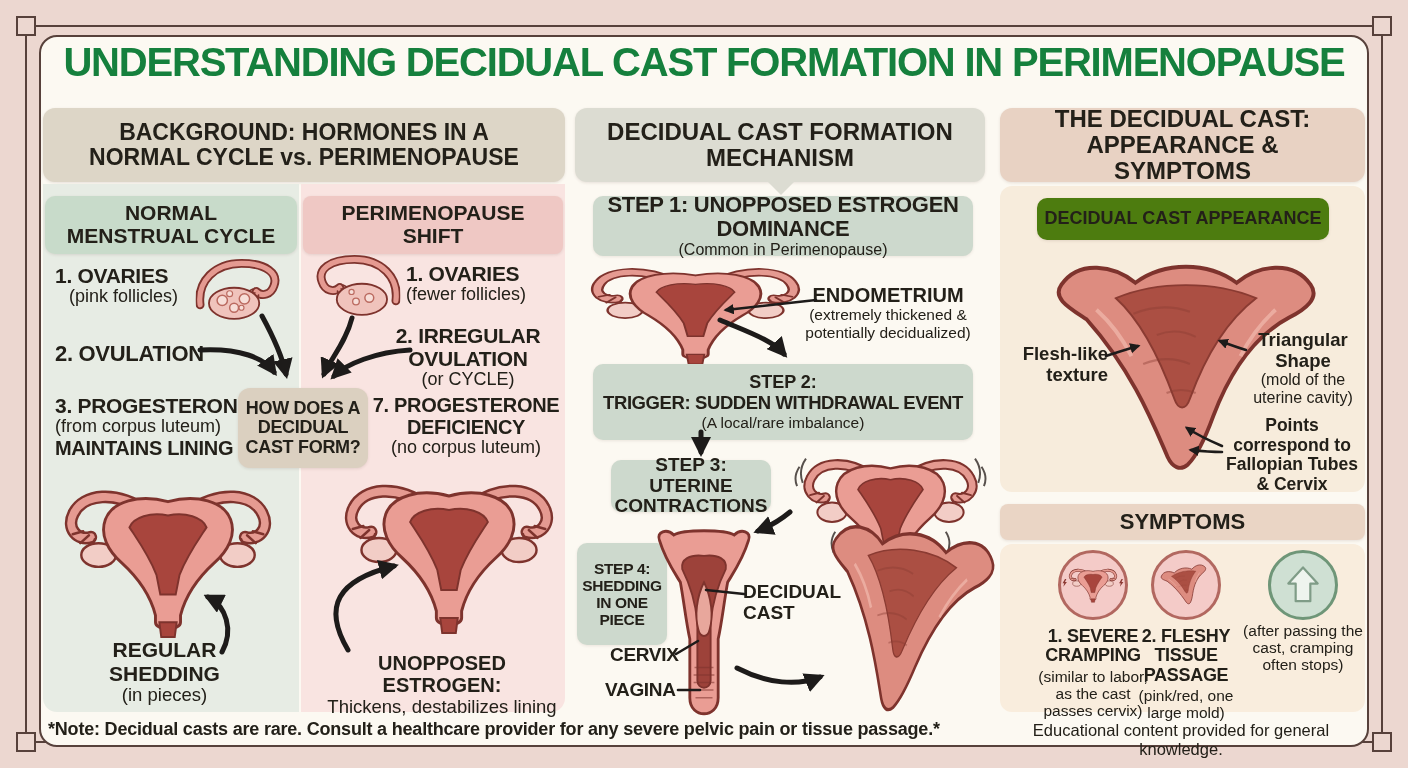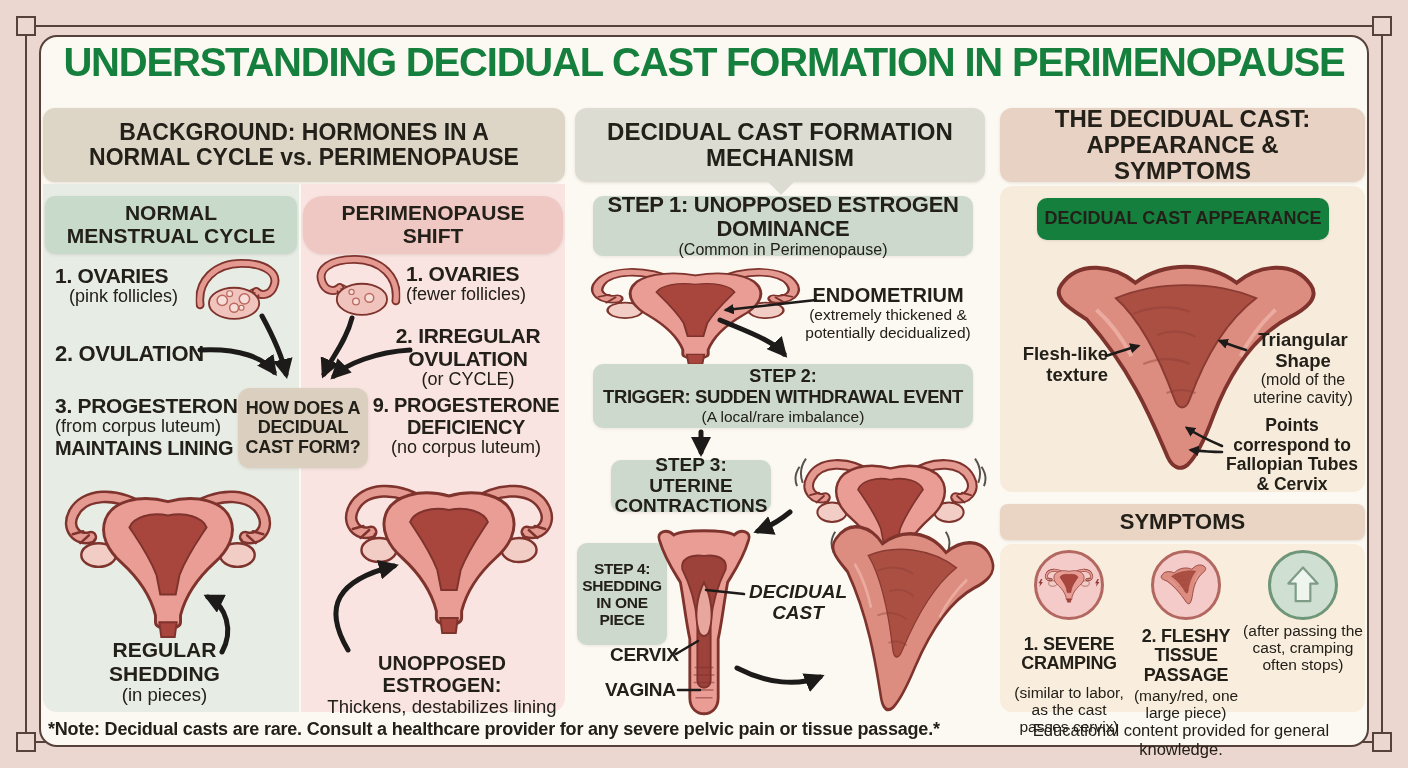--- a/index.html
+++ b/index.html
@@ -19,53 +19,53 @@
   
   .hbox{display:flex;align-items:center;justify-content:center;text-align:center;
     font-weight:800;border-radius:12px;box-shadow:0 1px 3px rgba(80,50,40,.12);line-height:1.08;}
   .main-title{left:56px;top:40px;width:1296px;text-align:center;font-size:40px;font-weight:800;
     letter-spacing:-1.2px;color:#15803d;white-space:nowrap;}
   
   .lh{left:43px;top:108px;width:522px;height:74px;background:#ddd6c7;font-size:23px;padding:0 40px;}
   .panel-green{left:43px;top:184px;width:256px;height:528px;background:#e7ece4;border-radius:0 0 0 14px;}
   .panel-pink{left:301px;top:184px;width:264px;height:528px;background:#f9e4e1;border-radius:0 0 14px 0;}
   .sub-green{left:45px;top:196px;width:252px;height:58px;background:#c8dbca;font-size:21px;border-radius:10px;padding:0 18px;}
-  .sub-pink{left:303px;top:196px;width:260px;height:58px;background:#efc8c4;font-size:21px;border-radius:20px;padding:5px 18px;}
+  .sub-pink{left:303px;top:196px;width:260px;height:58px;background:#efc8c4;font-size:21px;border-radius:8px;padding:5px 18px;}
   .item{line-height:1.1;}
   .item .t{font-weight:800;font-size:21px;letter-spacing:-0.3px;}
   .item .s{font-size:18px;}
   .caption{text-align:center;line-height:1.12;}
   .caption .t{font-weight:800;font-size:21px;}
   .caption .s{font-size:18.5px;}
   .qbox{left:238px;top:388px;width:130px;height:80px;background:#dbd0c0;font-size:18px;border-radius:12px;
     padding:0 6px;z-index:6;letter-spacing:-0.3px;}
   
   .mh{left:575px;top:108px;width:410px;height:74px;background:#dcdcd2;font-size:24px;padding:0 30px;}
   .mh-pointer{left:766px;top:180px;width:0;height:0;border-left:15px solid transparent;
     border-right:15px solid transparent;border-top:15px solid #dcdcd2;}
   .stepbox{background:#cdd9cd;border-radius:10px;display:flex;flex-direction:column;
     align-items:center;justify-content:center;text-align:center;line-height:1.1;box-shadow:0 1px 3px rgba(80,50,40,.1);}
   .s1{left:593px;top:196px;width:380px;height:60px;}
   .s1 .l1{font-weight:800;font-size:22px;letter-spacing:-0.3px;}
   .s1 .l2{font-size:16px;}
-  .s2{left:593px;top:364px;width:380px;height:64px;}
+  .s2{left:593px;top:364px;width:380px;height:76px;}
   .s2 .l1{font-weight:800;font-size:18px;}
   .s2 .l2{font-weight:800;font-size:18.5px;letter-spacing:-0.4px;}
   .s2 .l3{font-size:15.5px;}
   .s3{left:611px;top:460px;width:160px;height:52px;font-weight:800;font-size:19px;padding:0 8px;}
   .s4{left:577px;top:543px;width:90px;height:102px;font-weight:800;font-size:15.5px;padding:0 5px;letter-spacing:-0.3px;}
   .endo{left:798px;top:284px;width:180px;text-align:center;line-height:1.12;}
   .endo .t{font-weight:800;font-size:20px;}
   .endo .s{font-size:15.5px;}
   .smalllabel{font-weight:800;font-size:19px;letter-spacing:-0.3px;}
-  .dc-label{left:743px;top:582px;width:110px;text-align:center;line-height:1.1;font-size:19px;font-weight:800;font-style:italic;}
+  .dc-label{left:743px;top:582px;width:110px;text-align:left;line-height:1.1;font-size:19px;font-weight:800;}
   
   .rh{left:1000px;top:108px;width:365px;height:74px;background:#e8d2c3;font-size:24px;padding:0 20px;}
   .rpanel1{left:1000px;top:186px;width:365px;height:306px;background:#f7ecdc;border-radius:12px;}
-  .rpill{left:1037px;top:198px;width:292px;height:42px;background:#15803d;font-size:18px;border-radius:10px;}
+  .rpill{left:1037px;top:198px;width:292px;height:42px;background:#4d7c0f;font-size:18px;border-radius:10px;}
   .rlabel{line-height:1.12;}
   .rlabel .t{font-weight:800;font-size:18.5px;}
   .rlabel .s{font-size:16px;}
   .rsym-bar{left:1000px;top:504px;width:365px;height:36px;background:#ead5c5;font-size:22px;border-radius:8px;}
   .rpanel2{left:1000px;top:544px;width:365px;height:168px;background:#f9eddd;border-radius:12px;}
   .symcol{display:flex;flex-direction:column;align-items:center;text-align:center;}
   .symcircle{width:70px;height:70px;border-radius:50%;display:flex;align-items:center;justify-content:center;
     border:3px solid #b26860;}
   .symcircle.pink{background:#f4cbc8;}
   .symcircle.green{background:#cfe0d3;border-color:#6f9678;}
@@ -181,21 +181,21 @@
     </svg>
   <div class="abs item z3" style="left:406px;top:262px;width:150px;">
     <div class="t">1. OVARIES</div>
     <div class="s">(fewer follicles)</div>
   </div>
   <div class="abs item z3" style="left:376px;top:324px;width:184px;text-align:center;">
     <div class="t">2. IRREGULAR OVULATION</div>
     <div class="s">(or CYCLE)</div>
   </div>
   <div class="abs item z3" style="left:370px;top:394px;width:192px;text-align:center;">
-    <div class="t" style="font-size:20px;">9. PROGESTERONE DEFICIENCY</div>
+    <div class="t" style="font-size:20px;">7. PROGESTERONE DEFICIENCY</div>
     <div class="s">(no corpus luteum)</div>
   </div>
   <svg class="abs z3" style="left:342px;top:466px;" width="214" height="170" viewBox="0 0 220 170" preserveAspectRatio="none">
       <use href="#sym-uterus"></use>
     </svg>
   <div class="abs caption z3" style="left:326px;top:652px;width:232px;">
     <div class="t" style="font-size:20px;">UNOPPOSED ESTROGEN:</div>
     <div class="s">Thickens, destabilizes lining</div>
   </div>
 
@@ -258,39 +258,39 @@
     <div class="t">Triangular Shape</div>
     <div class="s">(mold of the uterine cavity)</div>
   </div>
   <div class="abs rlabel z4" style="left:1218px;top:416px;width:148px;text-align:center;">
     <div class="t" style="font-size:17.5px;">Points correspond to Fallopian Tubes &amp; Cervix</div>
   </div>
 
   <div class="abs hbox rsym-bar z2">SYMPTOMS</div>
   <div class="abs rpanel2 z2"></div>
 
-  <div class="abs symcol z3" style="left:1008px;top:550px;width:122px;gap:8px;">
+  <div class="abs symcol z3" style="left:1032px;top:550px;width:122px;">
     <div class="symcircle pink">
       <svg width="62" height="46" viewBox="0 0 250 170">
         <use href="#sym-uterus" x="25" y="0" width="200" height="160"></use>
         <use href="#sym-bolt" x="0" y="60" width="22" height="34"></use>
         <use href="#sym-bolt" x="228" y="60" width="22" height="34"></use>
       </svg>
     </div>
     <div class="st">1. SEVERE CRAMPING</div>
     <div class="ss">(similar to labor, as the cast passes cervix)</div>
   </div>
   <div class="abs symcol z3" style="left:1130px;top:550px;width:112px;">
     <div class="symcircle pink">
       <svg width="52" height="42" viewBox="0 0 300 240" style="transform:rotate(-12deg)">
           <use href="#sym-cast"></use>
         </svg>
     </div>
     <div class="st">2. FLESHY TISSUE PASSAGE</div>
-    <div class="ss">(many/red, one large piece)</div>
+    <div class="ss">(pink/red, one large mold)</div>
   </div>
   <div class="abs symcol z3" style="left:1242px;top:550px;width:122px;">
     <div class="symcircle green">
       <svg width="44" height="44" viewBox="0 0 60 60">
         <polygon points="30,6 50,28 40,28 40,52 20,52 20,28 10,28" fill="#eef4ee" stroke="#7f9c87" stroke-width="3" stroke-linejoin="round"></polygon>
       </svg>
     </div>
     <div class="ss">(after passing the cast, cramping often stops)</div>
   </div>
 

